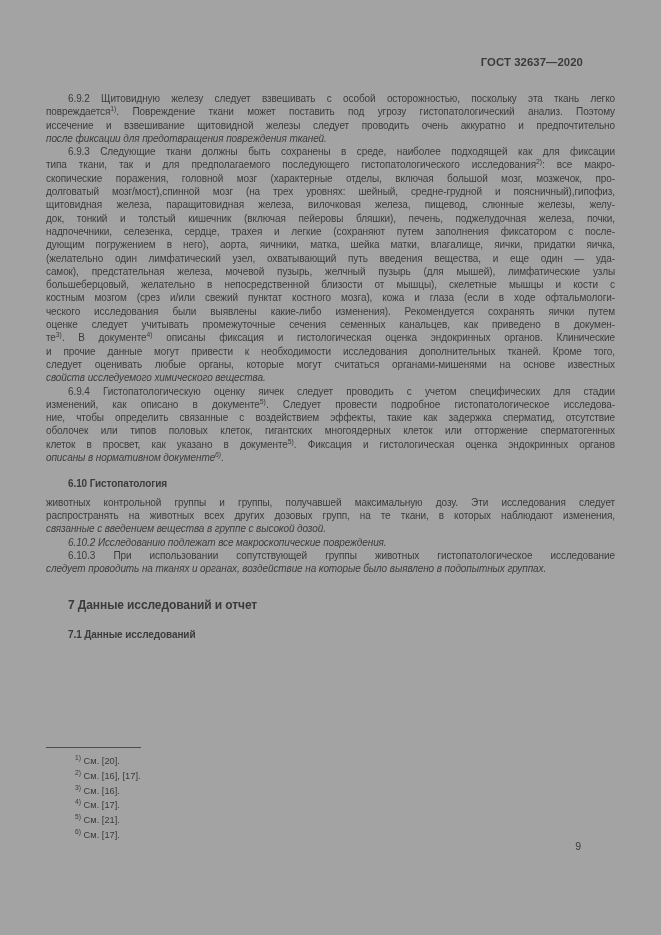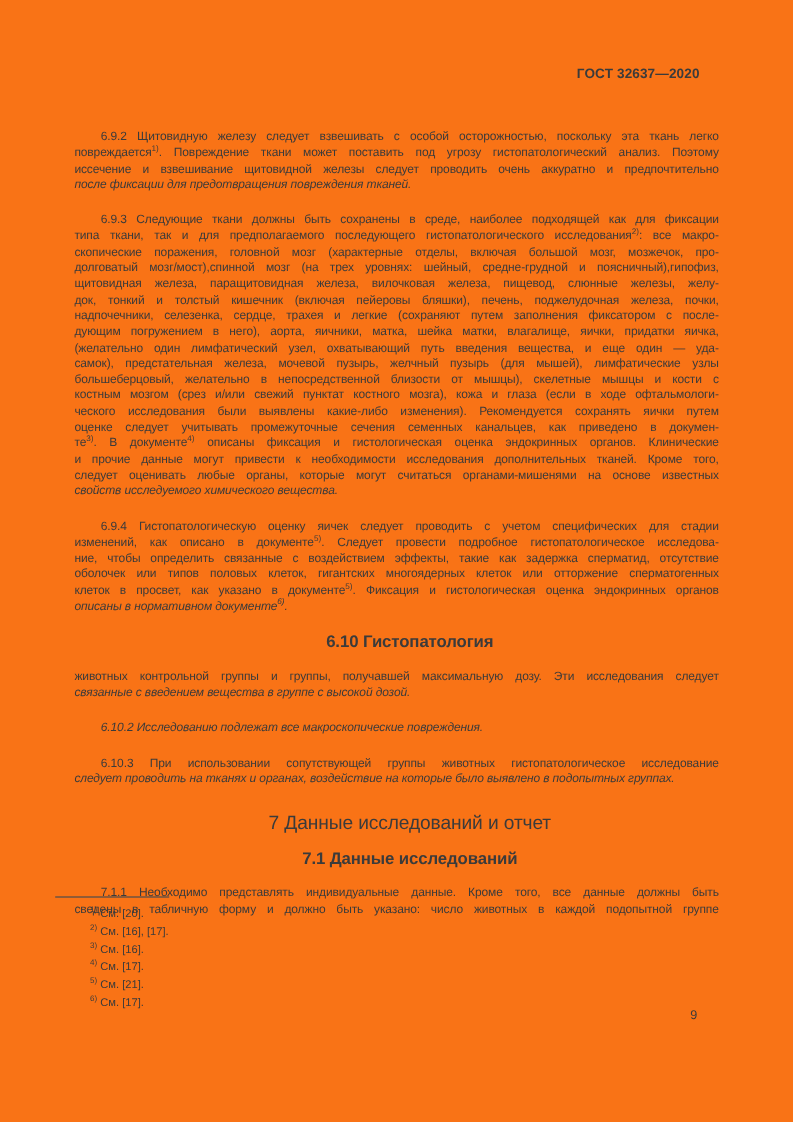--- a/index.html
+++ b/index.html
@@ -4,21 +4,21 @@
 <style>
   html, body {
     margin: 0;
     padding: 0;
     background: #e9e9e8;
   }
   .page {
     position: relative;
     width: 661px;
     height: 935px;
-    background: #f97316;
+    background: #a3a3a3;
     font-family: "Liberation Sans", sans-serif;
     color: #3b3b3b;
     overflow: hidden;
   }
   .doc-header {
     position: absolute;
     top: 56px;
     left: 46px;
     right: 78px;
     text-align: right;
@@ -28,51 +28,49 @@
   }
   .doc-body {
     position: absolute;
     top: 92px;
     left: 46px;
     width: 569px;
     font-size: 10px;
     line-height: 13.3px;
     letter-spacing: -0.1px;
   }
-  .para { margin: 16px; }
+  .para { margin: 0; }
   .line {
     text-align: justify;
     text-align-last: justify;
   }
   .line.first { padding-left: 22px; }
   .line.last {
     text-align: left;
     text-align-last: auto;
     font-style: italic;
   }
   sup {
     font-size: 0.68em;
     line-height: 0;
     vertical-align: super;
     letter-spacing: 0;
   }
   .heading-sub {
     font-weight: bold;
-    font-size: 14px;
+    font-size: 10px;
     padding-left: 22px;
     margin: 13px 0 5px 0;
-    text-align: center;
   }
   .heading-section {
-    font-weight: normal;
-    font-size: 16px;
+    font-weight: bold;
+    font-size: 12px;
     line-height: 17px;
     padding-left: 22px;
     margin: 22px 0 14px 0;
-    text-align: center;
   }
   .footnotes {
     position: absolute;
     top: 747px;
     left: 46px;
     width: 300px;
     font-size: 9.3px;
     line-height: 14.8px;
   }
   .fn-divider {
@@ -132,35 +130,32 @@
         <div class="line first">6.9.4 Гистопатологическую оценку яичек следует проводить с учетом специфических для стадии</div>
         <div class="line">изменений, как описано в документе<sup>5)</sup>. Следует провести подробное гистопатологическое исследова-</div>
         <div class="line">ние, чтобы определить связанные с воздействием эффекты, такие как задержка сперматид, отсутствие</div>
         <div class="line">оболочек или типов половых клеток, гигантских многоядерных клеток или отторжение сперматогенных</div>
         <div class="line">клеток в просвет, как указано в документе<sup>5)</sup>. Фиксация и гистологическая оценка эндокринных органов</div>
         <div class="line last">описаны в нормативном документе<sup>6)</sup>.</div>
       </div>
       <div class="heading-sub">6.10 Гистопатология</div>
       <div class="para">
         <div class="line">животных контрольной группы и группы, получавшей максимальную дозу. Эти исследования следует</div>
+        <div class="line">распространять на животных всех других дозовых групп, на те ткани, в которых наблюдают изменения,</div>
         <div class="line last">связанные с введением вещества в группе с высокой дозой.</div>
       </div>
       <div class="para">
         <div class="line first last">6.10.2 Исследованию подлежат все макроскопические повреждения.</div>
       </div>
       <div class="para">
         <div class="line first">6.10.3 При использовании сопутствующей группы животных гистопатологическое исследование</div>
         <div class="line last">следует проводить на тканях и органах, воздействие на которые было выявлено в подопытных группах.</div>
       </div>
       <div class="heading-section">7 Данные исследований и отчет</div>
       <div class="heading-sub">7.1 Данные исследований</div>
-      <div class="para">
-        <div class="line first">7.1.1 Необходимо представлять индивидуальные данные. Кроме того, все данные должны быть</div>
-        <div class="line">сведены в табличную форму и должно быть указано: число животных в каждой подопытной группе</div>
-      </div>
     </div>
 
   <div class="footnotes">
     <div class="fn-divider"></div>
     <div>
         <div class="fn-row"><sup>1)</sup> См. [20].</div>
         <div class="fn-row"><sup>2)</sup> См. [16], [17].</div>
         <div class="fn-row"><sup>3)</sup> См. [16].</div>
         <div class="fn-row"><sup>4)</sup> См. [17].</div>
         <div class="fn-row"><sup>5)</sup> См. [21].</div>

